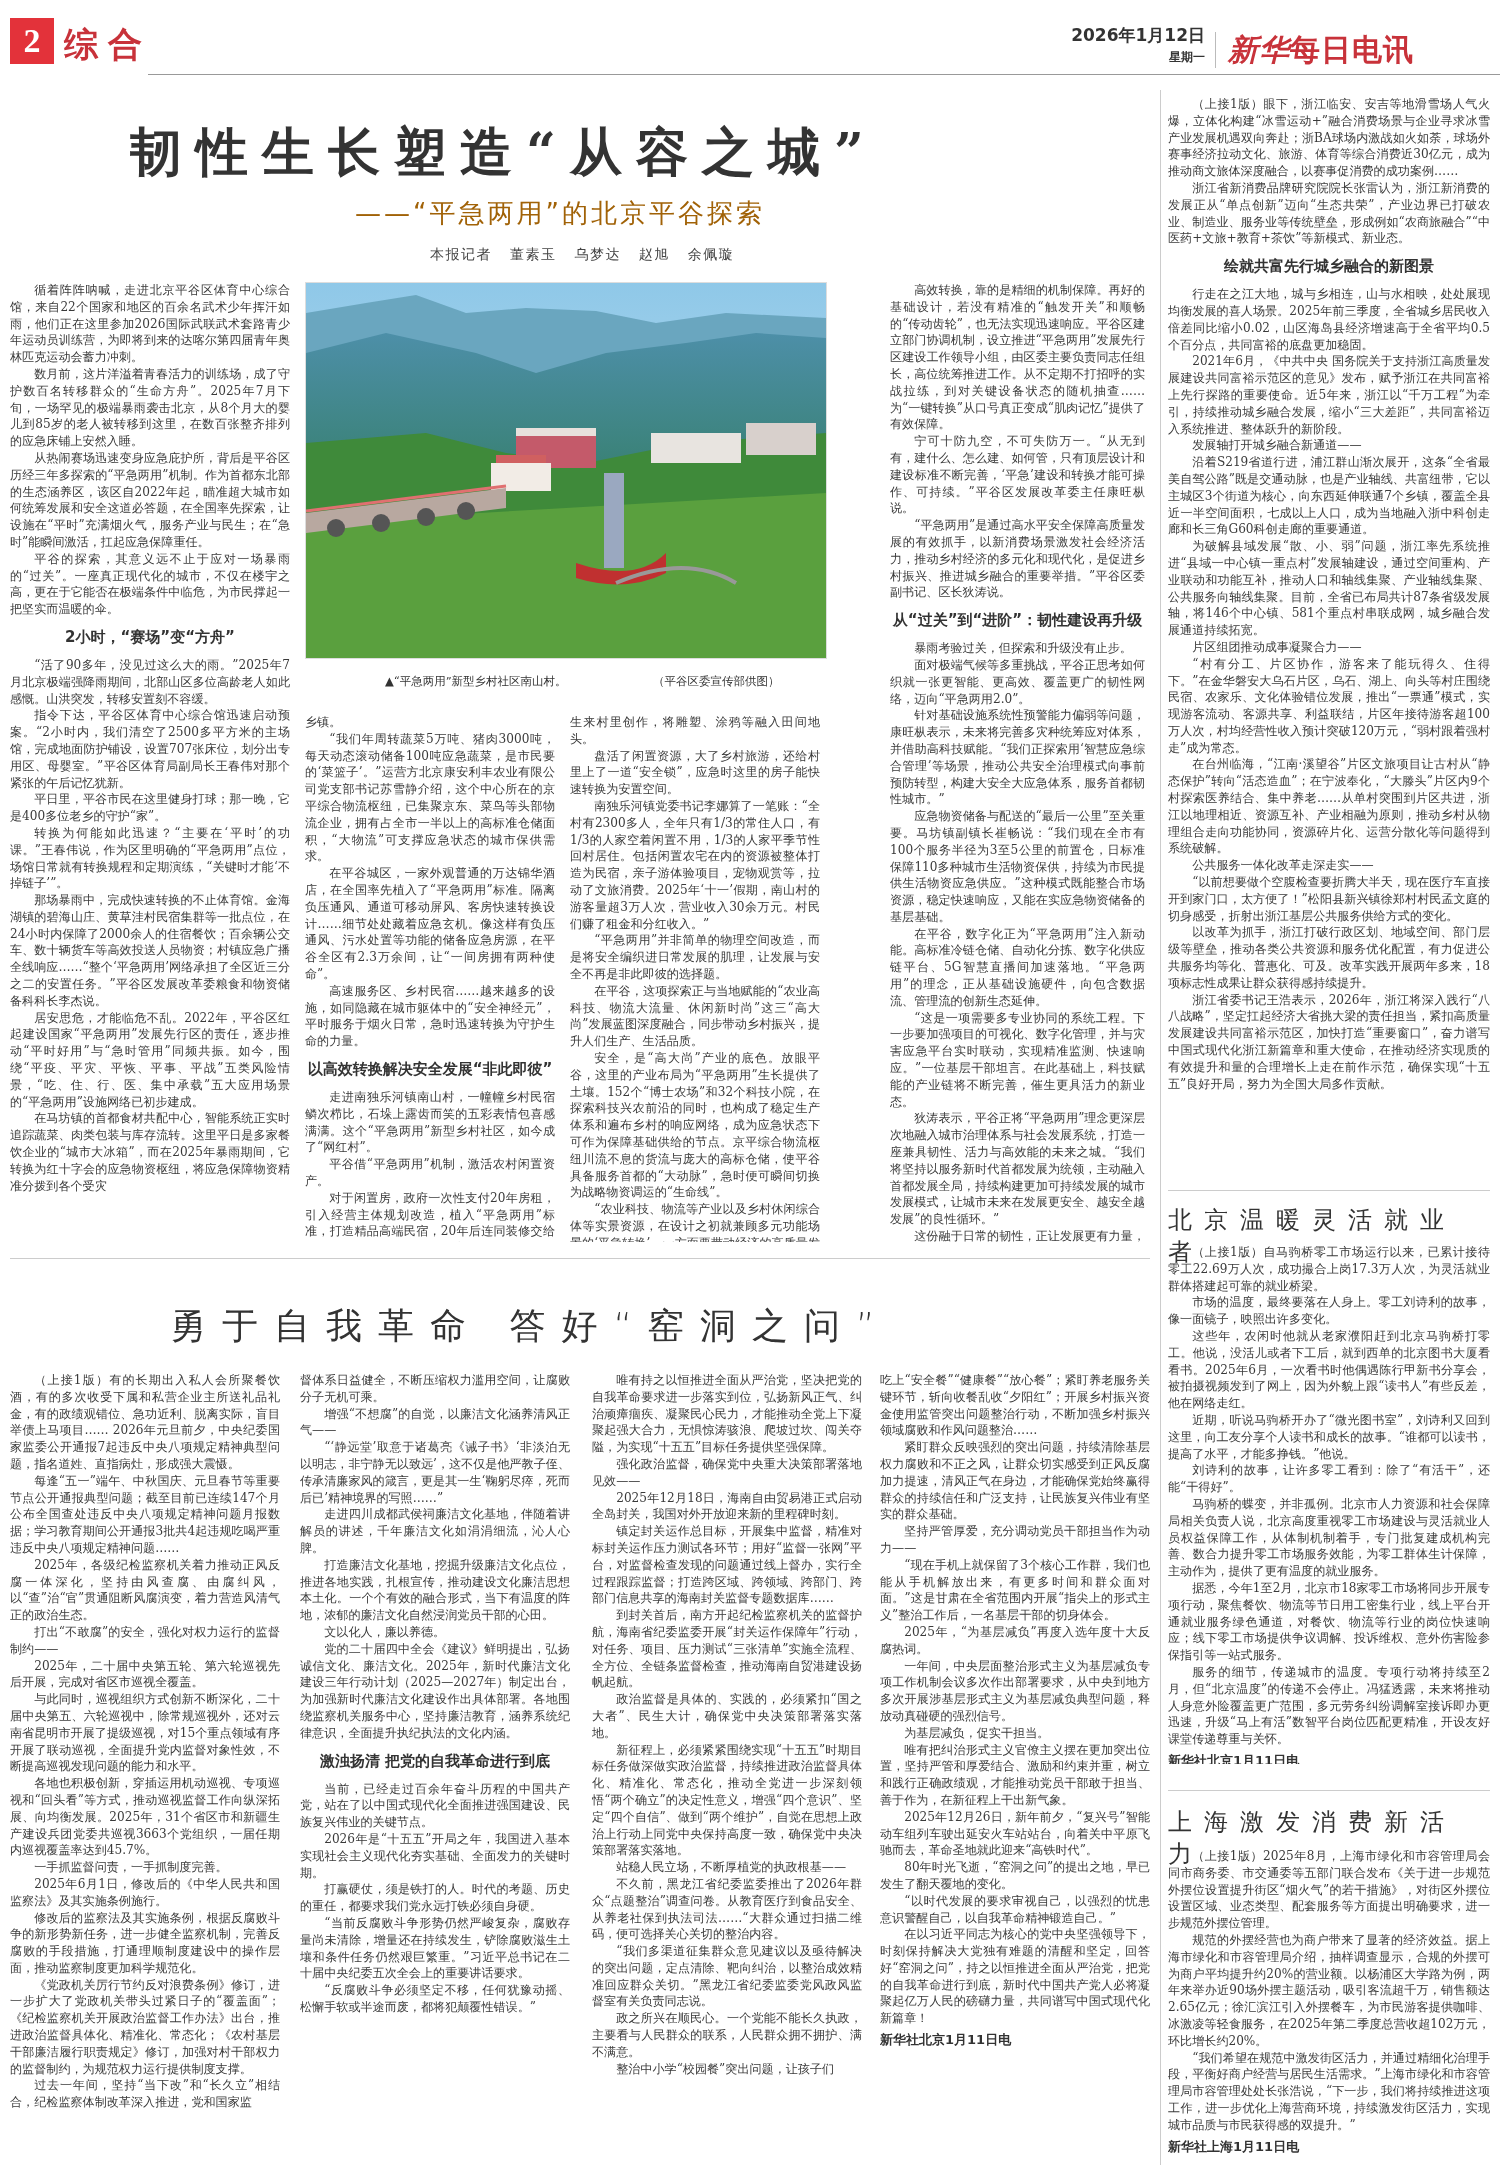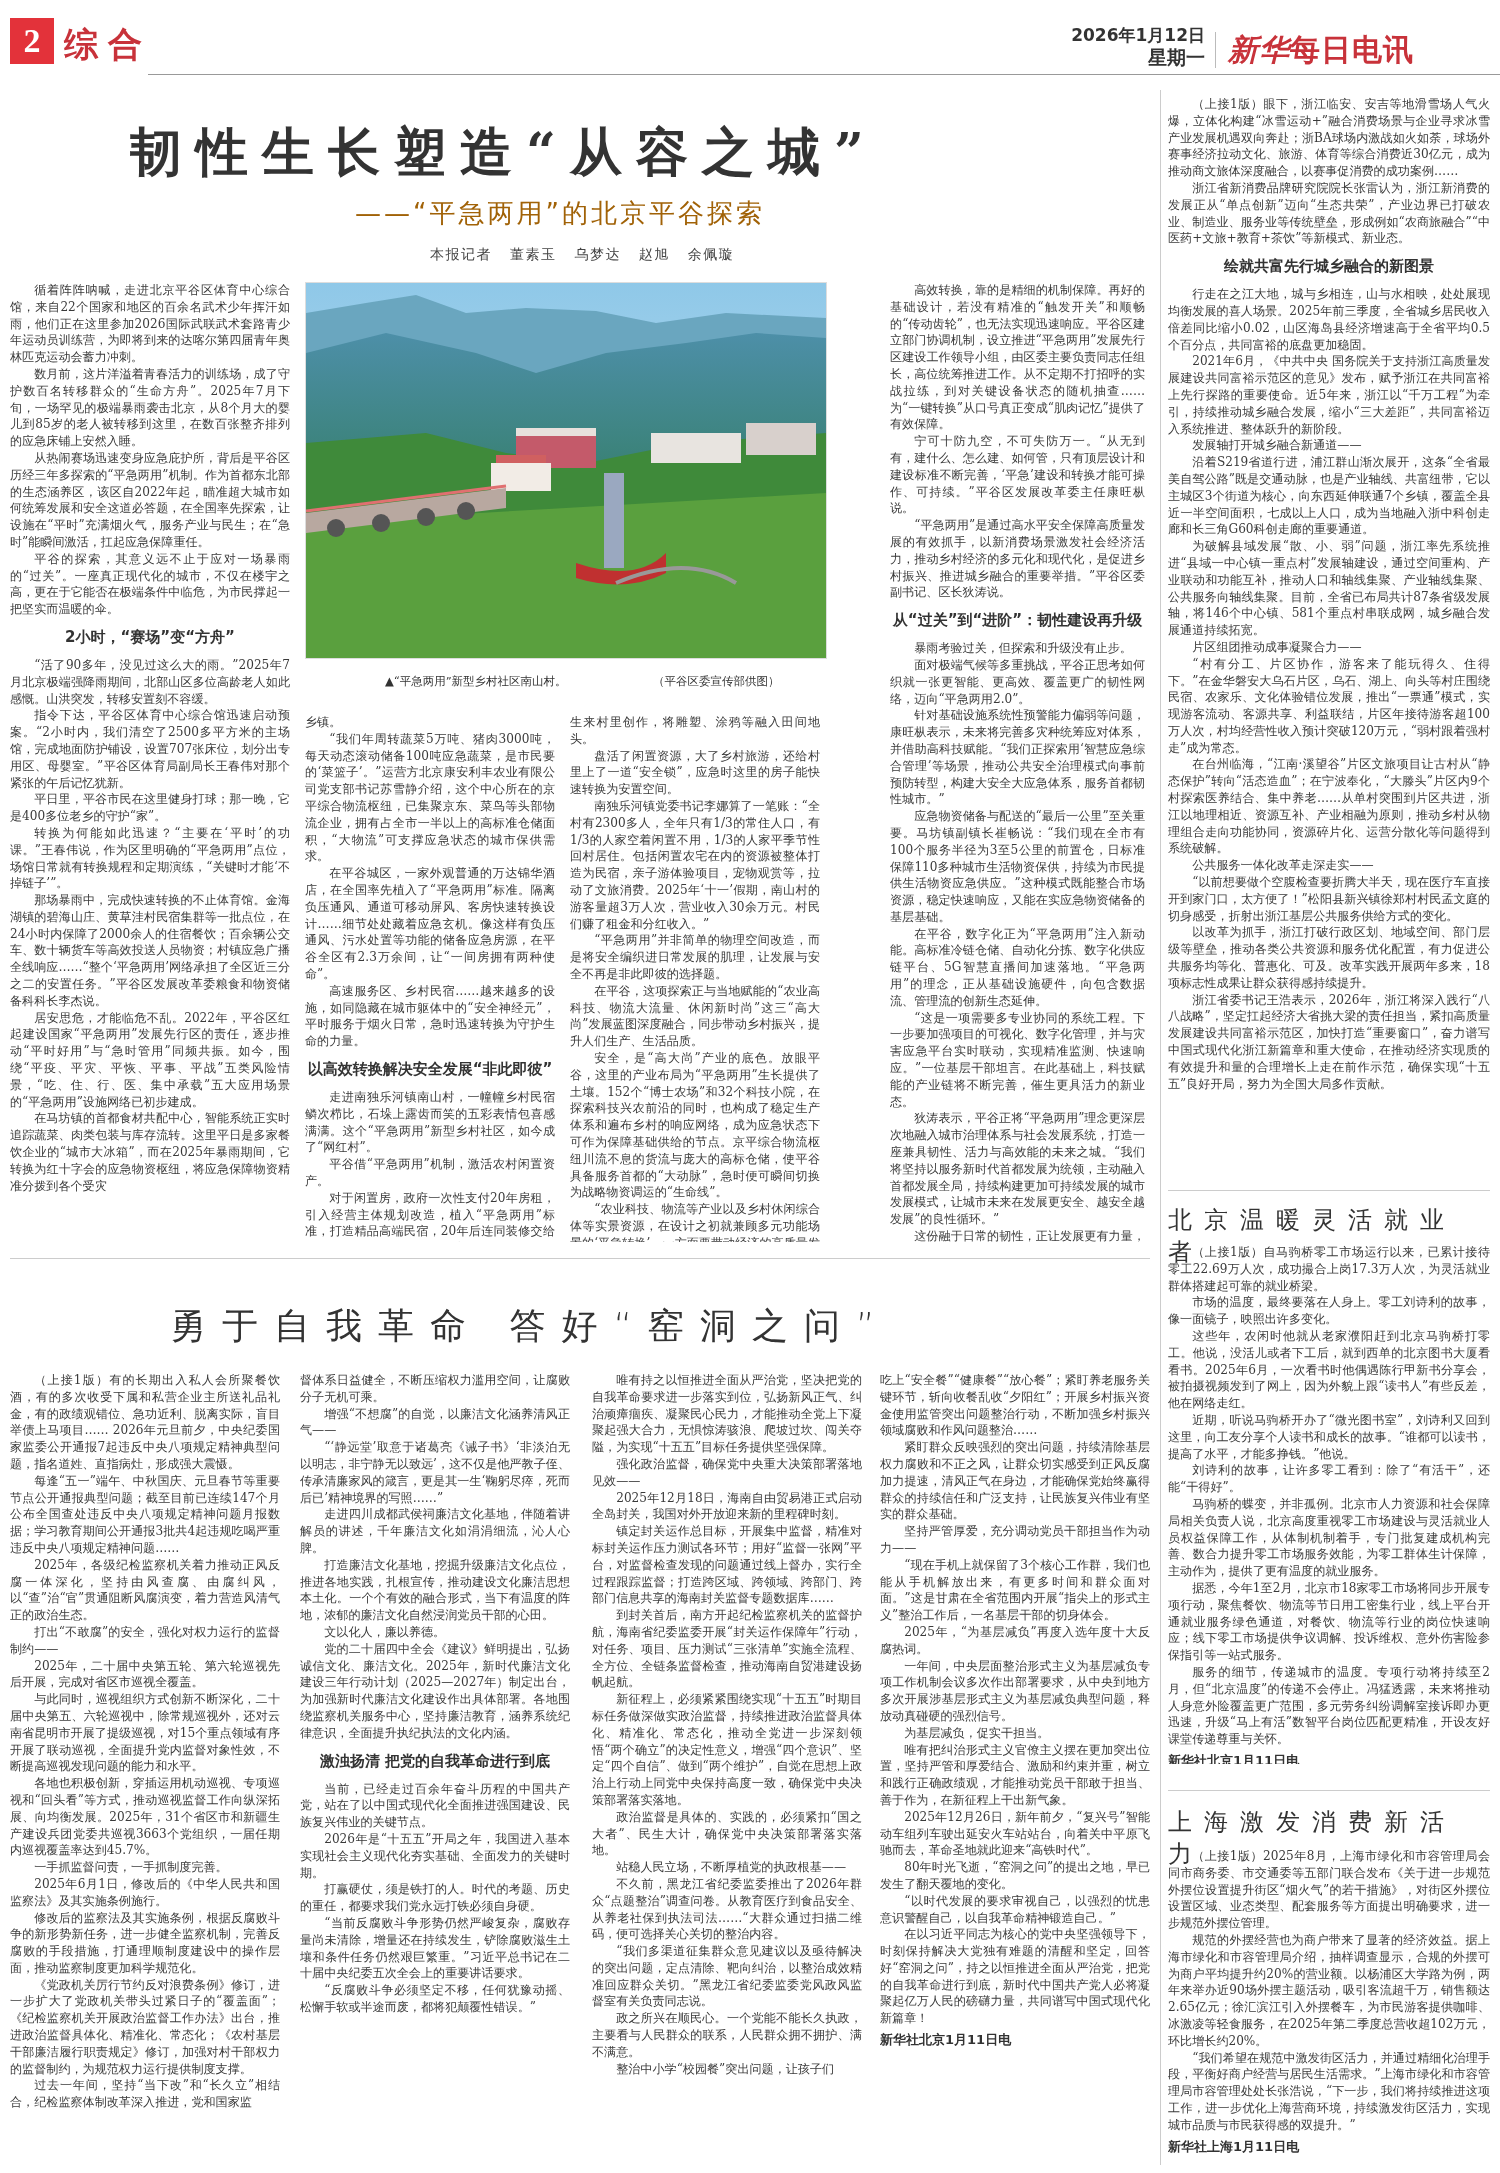--- a/index.html
+++ b/index.html
@@ -4,21 +4,21 @@
 <style>
   html, body { margin:0; padding:0; background:#fff; }
   body { width:1500px; height:2173px; position:relative; overflow:hidden;
          font-family:"DejaVu Serif","Liberation Serif",serif; color:#333; }
   .abs { position:absolute; }
   .masthead-num { left:10px; top:18px; width:44px; height:46px; background:#e3323a; color:#fff;
     font:bold 34px "Liberation Serif",serif; text-align:center; line-height:46px; }
   .masthead-sec { left:64px; top:22px; color:#c8323a; font:bold 34px "DejaVu Serif",serif; letter-spacing:10px; }
   .masthead-rule { left:148px; top:74px; width:1352px; height:1px; background:#999; }
   .date { right:295px; top:24px; text-align:right; font:bold 17px "DejaVu Sans",sans-serif; color:#333; line-height:22px; }
-  .date .wk { font-size:19px; }
+  .date .wk { font-size:12px; }
   .vsep { left:1215px; top:32px; width:1px; height:36px; background:#bbb; }
   .brand { left:1228px; top:30px; font:bold 30px "DejaVu Serif",serif; color:#c8323a; letter-spacing:1px; }
   .brand .ital { font-style:italic; }
   .headline { left:130px; top:118px; font:bold 52px "DejaVu Serif",serif; color:#333; letter-spacing:14px; }
   .subhead { left:355px; top:196px; font:26px "DejaVu Sans",sans-serif; color:#a16207; letter-spacing:3px; }
   .byline { left:430px; top:246px; font:14px "DejaVu Serif",serif; color:#444; letter-spacing:1.5px; word-spacing:12px; }
   .photo { left:305px; top:282px; width:520px; height:375px; overflow:hidden; border:1px solid #ddd; }
   .caption { left:385px; top:674px; font:11.5px "DejaVu Serif",serif; color:#333; }
   .caption2 { left:653px; top:674px; font:11.5px "DejaVu Sans",sans-serif; color:#333; }
   .col { font-size:12.1px; line-height:16.8px; color:#3a3a3a; text-align:justify; overflow:hidden; }
@@ -214,22 +214,22 @@
   <p>“当前反腐败斗争形势仍然严峻复杂，腐败存量尚未清除，增量还在持续发生，铲除腐败滋生土壤和条件任务仍然艰巨繁重。”习近平总书记在二十届中央纪委五次全会上的重要讲话要求。</p>
   <p>“反腐败斗争必须坚定不移，任何犹豫动摇、松懈手软或半途而废，都将犯颠覆性错误。”</p>
 </div>
 
 <div class="abs col" style="left:592px; top:1372px; width:270px; height:792px;">
   <p>唯有持之以恒推进全面从严治党，坚决把党的自我革命要求进一步落实到位，弘扬新风正气、纠治顽瘴痼疾、凝聚民心民力，才能推动全党上下凝聚起强大合力，无惧惊涛骇浪、爬坡过坎、闯关夺隘，为实现“十五五”目标任务提供坚强保障。</p>
   <p>强化政治监督，确保党中央重大决策部署落地见效——</p>
   <p>2025年12月18日，海南自由贸易港正式启动全岛封关，我国对外开放迎来新的里程碑时刻。</p>
   <p>镇定封关运作总目标，开展集中监督，精准对标封关运作压力测试各环节；用好“监督一张网”平台，对监督检查发现的问题通过线上督办，实行全过程跟踪监督；打造跨区域、跨领域、跨部门、跨部门信息共享的海南封关监督专题数据库……</p>
   <p>到封关首后，南方开起纪检监察机关的监督护航，海南省纪委监委开展“封关运作保障年”行动，对任务、项目、压力测试“三张清单”实施全流程、全方位、全链条监督检查，推动海南自贸港建设扬帆起航。</p>
+  <p>政治监督是具体的、实践的，必须紧扣“国之大者”、民生大计，确保党中央决策部署落实落地。</p>
   <p>新征程上，必须紧紧围绕实现“十五五”时期目标任务做深做实政治监督，持续推进政治监督具体化、精准化、常态化，推动全党进一步深刻领悟“两个确立”的决定性意义，增强“四个意识”、坚定“四个自信”、做到“两个维护”，自觉在思想上政治上行动上同党中央保持高度一致，确保党中央决策部署落实落地。</p>
-  <p>政治监督是具体的、实践的，必须紧扣“国之大者”、民生大计，确保党中央决策部署落实落地。</p>
   <p>站稳人民立场，不断厚植党的执政根基——</p>
   <p>不久前，黑龙江省纪委监委推出了2026年群众“点题整治”调查问卷。从教育医疗到食品安全、从养老社保到执法司法……“大群众通过扫描二维码，便可选择关心关切的整治内容。</p>
   <p>“我们多渠道征集群众意见建议以及亟待解决的突出问题，定点清除、靶向纠治，以整治成效精准回应群众关切。”黑龙江省纪委监委党风政风监督室有关负责同志说。</p>
   <p>政之所兴在顺民心。一个党能不能长久执政，主要看与人民群众的联系，人民群众拥不拥护、满不满意。</p>
   <p>整治中小学“校园餐”突出问题，让孩子们</p>
 </div>
 
 <div class="abs col" style="left:880px; top:1372px; width:270px; height:792px;">
   <p class="noind">吃上“安全餐”“健康餐”“放心餐”；紧盯养老服务关键环节，斩向收餐乱收“夕阳红”；开展乡村振兴资金使用监管突出问题整治行动，不断加强乡村振兴领域腐败和作风问题整治……</p>
   <p>紧盯群众反映强烈的突出问题，持续清除基层权力腐败和不正之风，让群众切实感受到正风反腐加力提速，清风正气在身边，才能确保党始终赢得群众的持续信任和广泛支持，让民族复兴伟业有坚实的群众基础。</p>

